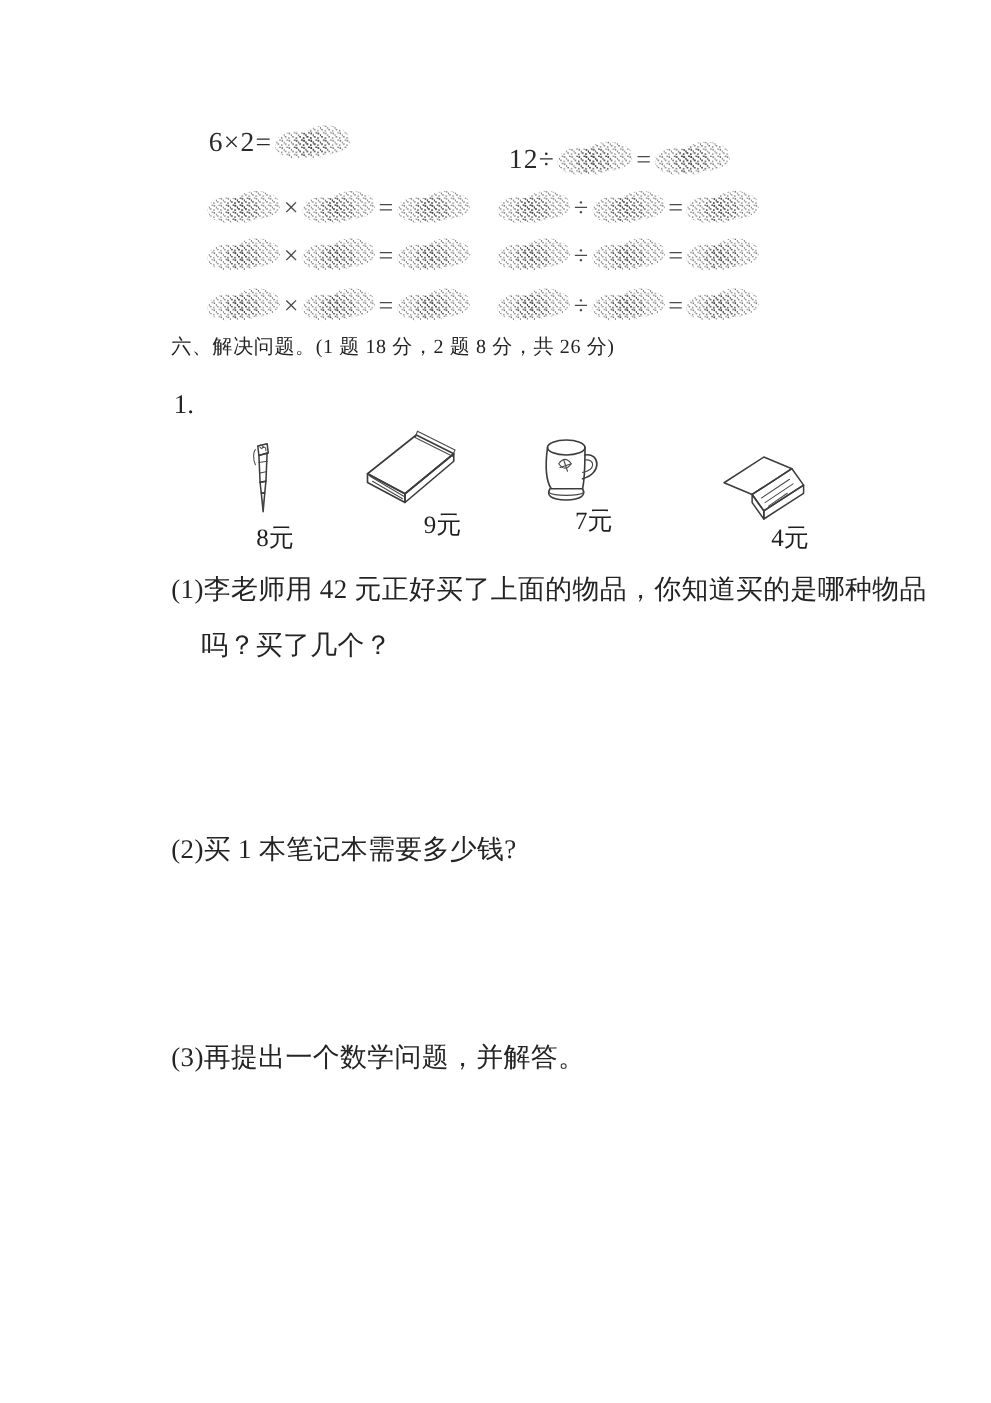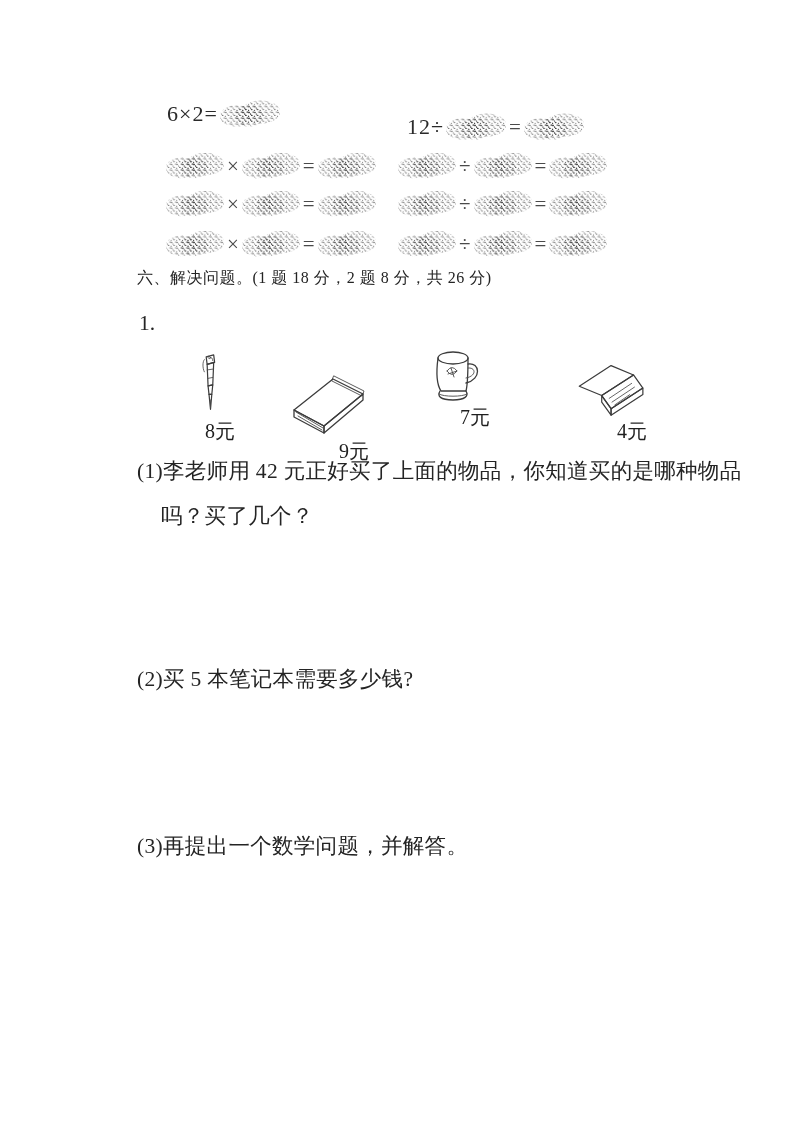--- a/index.html
+++ b/index.html
@@ -168,21 +168,21 @@
     <path class="line" d="M14,14 L21,12 L20,36 L15,37 Z"></path>
     <path class="thin" d="M14,20 L21,19"></path>
     <path class="thin" d="M15,29 L20,28"></path>
     <path class="line" d="M15,37 L20,36 L19,46 L16,46 Z"></path>
     <path class="line" d="M16,46 L19,46 L17.6,62 Z"></path>
     <path class="thin" d="M17.4,52 L17.6,60"></path>
   </svg>
   <span class="price">8元</span>
 </div>
 
-<div class="item" style="left:284px;top:372px;width:85px;">
+<div class="item" style="left:284px;top:341px;width:85px;">
   <svg width="82" height="66" viewBox="0 0 82 66">
     <polygon class="thin" points="48,4 78,19 76,24 46,9"></polygon>
     <polygon class="line" points="8,38 47,7 77,22 38,54" fill="url(#stipple)"></polygon>
     <polygon class="line" points="8,38 38,54 38,61 8,45"></polygon>
     <polygon class="line" points="38,54 77,22 77,28 38,61"></polygon>
     <path class="thin" d="M10,40 L37,56"></path>
     <path class="thin" d="M12,44 L36,58"></path>
   </svg>
   <span class="price">9元</span>
 </div>
@@ -209,15 +209,15 @@
     <polygon class="line" points="28,38 38,52 38,59 28,45"></polygon>
     <path class="thin" d="M36,41 L60,25"></path>
     <path class="thin" d="M39,45 L63,29"></path>
     <path class="thin" d="M42,48 L58,37"></path>
   </svg>
   <span class="price">4元</span>
 </div>
 
 <p class="question q1" style="top:427px;"><span>(1)</span><span>李老师用 42 元正好买了上面的物品，你知道买的是哪种物品吗？买了几个？</span></p>
 
-<p class="question q2" style="top:635px;"><span>(2)</span><span>买 5 本笔记本需要多少钱?</span></p>
+<p class="question q2" style="top:635px;"><span>(2)</span><span>买 1 本笔记本需要多少钱?</span></p>
 
 <p class="question q3" style="top:802px;"><span>(3)</span><span>再提出一个数学问题，并解答。</span></p>
 
 </body></html>

